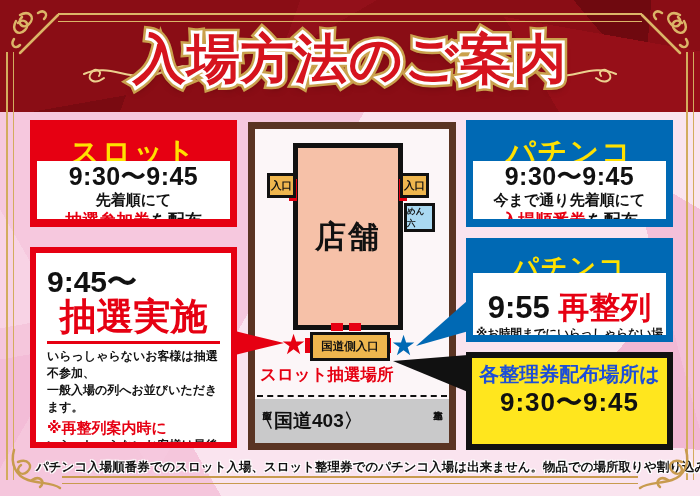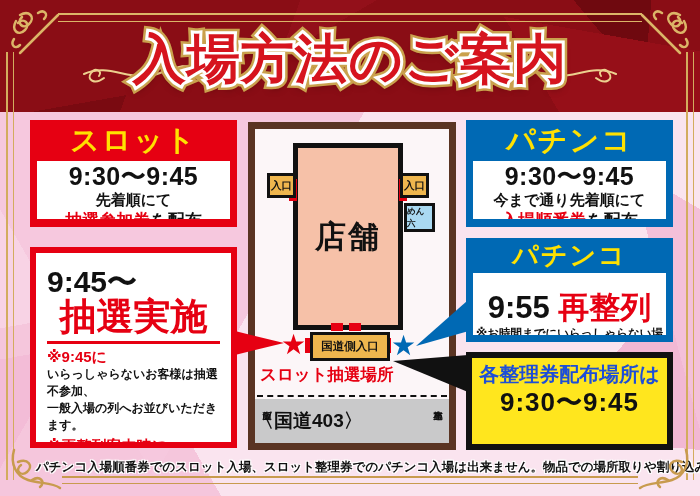--- a/index.html
+++ b/index.html
@@ -45,21 +45,21 @@
   .t-white{position:absolute;left:0;top:0;color:#fff;-webkit-text-stroke:6px #fff;}
   .t-fill{position:relative;color:#d6141e;}
   .flourish{position:absolute;top:60px;width:150px;height:26px;}
   .flourish.left{left:80px;}
   .flourish.right{right:80px;transform:scaleX(-1);}
   
   .box{position:absolute;width:207px;box-sizing:border-box;}
   .slot-box{left:30px;top:120px;height:107px;background:#e60012;}
   .pachi-box{left:466px;top:120px;height:107px;background:#0069b4;}
   .box-title{color:#ffe100;font-size:29px;font-weight:900;text-align:center;line-height:40px;
-    letter-spacing:2px;}
+    letter-spacing:2px;margin-top:12px;}
   .box-body{position:absolute;left:7px;right:7px;top:41px;bottom:8px;background:#fff;
     text-align:center;overflow:hidden;}
   .time-lg{font-size:25px;font-weight:900;color:#111;line-height:1.15;padding-top:1px;letter-spacing:.5px;}
   .mid-line{font-size:15px;font-weight:700;color:#111;line-height:1.25;}
   .ticket-line{font-size:17px;font-weight:900;color:#111;line-height:1.3;}
   .hl-red{color:#e60012;}
   
   .lottery-box{left:30px;top:247px;height:201px;background:#fff;border:6px solid #e60012;
     padding:13px 11px;overflow:hidden;}
   .lot-time{font-size:30px;font-weight:900;color:#111;line-height:1.05;}
@@ -192,21 +192,20 @@
       <div class="time-lg">9:30〜9:45</div>
       <div class="mid-line">先着順にて</div>
       <div class="ticket-line"><span class="hl-red">抽選参加券</span><span>を配布</span></div>
     </div>
   </section>
 
   <section class="box lottery-box">
     <div class="lot-time">9:45〜</div>
     <div class="lot-title">抽選実施</div>
     <hr class="red-rule">
-    <div class="note-head">※9:45に</div>
     <div class="note">いらっしゃらないお客様は抽選不参加、</div>
     <div class="note">一般入場の列へお並びいただきます。</div>
     <div class="note-head">※再整列案内時に</div>
     <div class="note">いらっしゃらないお客様は最後尾へ</div>
 
   </section>
 
   <section class="box pachi-box">
     <div class="box-title">パチンコ</div>
     <div class="box-body">

